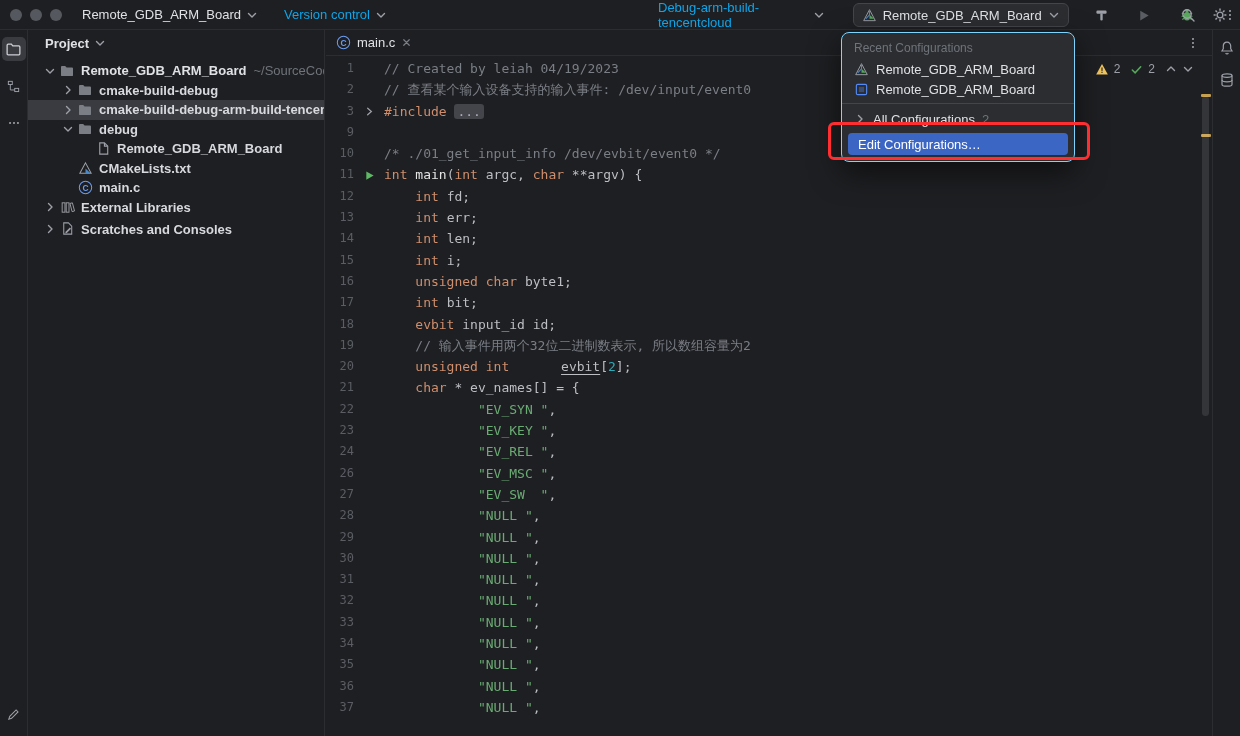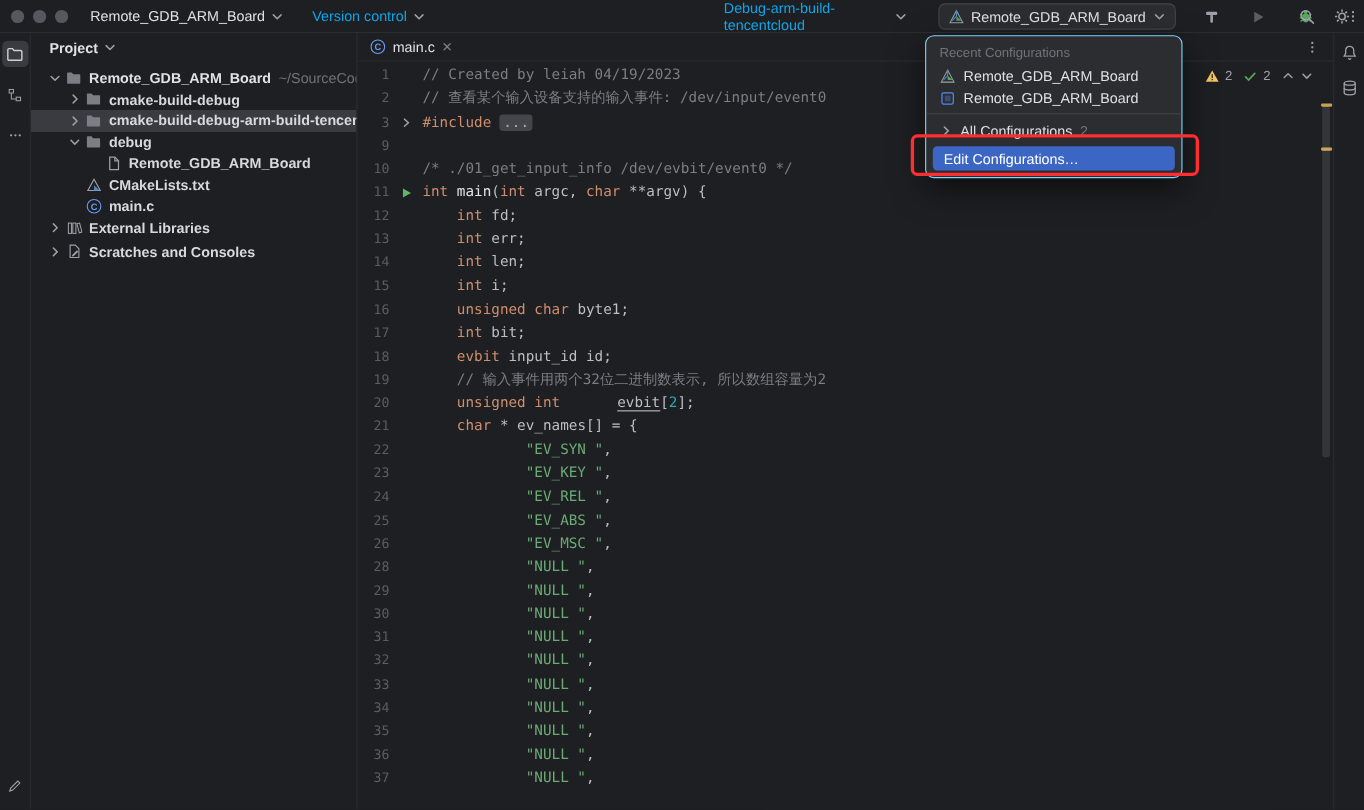--- a/index.html
+++ b/index.html
@@ -396,22 +396,22 @@
         <div class="code-line"><span class="ln">15</span><span class="gut"></span><span class="code"><span class="tok-keyword">    int </span><span class="tok-plain">i;</span></span></div>
         <div class="code-line"><span class="ln">16</span><span class="gut"></span><span class="code"><span class="tok-keyword">    unsigned char </span><span class="tok-plain">byte1;</span></span></div>
         <div class="code-line"><span class="ln">17</span><span class="gut"></span><span class="code"><span class="tok-keyword">    int </span><span class="tok-plain">bit;</span></span></div>
         <div class="code-line"><span class="ln">18</span><span class="gut"></span><span class="code"><span class="tok-keyword">    evbit </span><span class="tok-plain">input_id id;</span></span></div>
         <div class="code-line"><span class="ln">19</span><span class="gut"></span><span class="code"><span class="tok-comment">    // 输入事件用两个32位二进制数表示, 所以数组容量为2</span></span></div>
         <div class="code-line"><span class="ln">20</span><span class="gut"></span><span class="code"><span class="tok-keyword">    unsigned int </span><span class="tok-underline">evbit</span><span class="tok-plain">[</span><span class="tok-number">2</span><span class="tok-plain">];</span></span></div>
         <div class="code-line"><span class="ln">21</span><span class="gut"></span><span class="code"><span class="tok-keyword">    char </span><span class="tok-plain">* ev_names[] = {</span></span></div>
         <div class="code-line"><span class="ln">22</span><span class="gut"></span><span class="code"><span class="tok-plain">            </span><span class="tok-string">"EV_SYN "</span><span class="tok-plain">,</span></span></div>
         <div class="code-line"><span class="ln">23</span><span class="gut"></span><span class="code"><span class="tok-plain">            </span><span class="tok-string">"EV_KEY "</span><span class="tok-plain">,</span></span></div>
         <div class="code-line"><span class="ln">24</span><span class="gut"></span><span class="code"><span class="tok-plain">            </span><span class="tok-string">"EV_REL "</span><span class="tok-plain">,</span></span></div>
-        <div class="code-line"><span class="ln">25</span><span class="gut"></span><span class="code"><span class="tok-plain">            </span><span class="tok-string">"EV_ABS "</span><span class="tok-plain">,</span></span></div>
         <div class="code-line"><span class="ln">26</span><span class="gut"></span><span class="code"><span class="tok-plain">            </span><span class="tok-string">"EV_MSC "</span><span class="tok-plain">,</span></span></div>
+        <div class="code-line"><span class="ln">27</span><span class="gut"></span><span class="code"><span class="tok-plain">            </span><span class="tok-string">"EV_SW  "</span><span class="tok-plain">,</span></span></div>
         <div class="code-line"><span class="ln">28</span><span class="gut"></span><span class="code"><span class="tok-plain">            </span><span class="tok-string">"NULL "</span><span class="tok-plain">,</span></span></div>
         <div class="code-line"><span class="ln">29</span><span class="gut"></span><span class="code"><span class="tok-plain">            </span><span class="tok-string">"NULL "</span><span class="tok-plain">,</span></span></div>
         <div class="code-line"><span class="ln">30</span><span class="gut"></span><span class="code"><span class="tok-plain">            </span><span class="tok-string">"NULL "</span><span class="tok-plain">,</span></span></div>
         <div class="code-line"><span class="ln">31</span><span class="gut"></span><span class="code"><span class="tok-plain">            </span><span class="tok-string">"NULL "</span><span class="tok-plain">,</span></span></div>
         <div class="code-line"><span class="ln">32</span><span class="gut"></span><span class="code"><span class="tok-plain">            </span><span class="tok-string">"NULL "</span><span class="tok-plain">,</span></span></div>
         <div class="code-line"><span class="ln">33</span><span class="gut"></span><span class="code"><span class="tok-plain">            </span><span class="tok-string">"NULL "</span><span class="tok-plain">,</span></span></div>
         <div class="code-line"><span class="ln">34</span><span class="gut"></span><span class="code"><span class="tok-plain">            </span><span class="tok-string">"NULL "</span><span class="tok-plain">,</span></span></div>
         <div class="code-line"><span class="ln">35</span><span class="gut"></span><span class="code"><span class="tok-plain">            </span><span class="tok-string">"NULL "</span><span class="tok-plain">,</span></span></div>
         <div class="code-line"><span class="ln">36</span><span class="gut"></span><span class="code"><span class="tok-plain">            </span><span class="tok-string">"NULL "</span><span class="tok-plain">,</span></span></div>
         <div class="code-line"><span class="ln">37</span><span class="gut"></span><span class="code"><span class="tok-plain">            </span><span class="tok-string">"NULL "</span><span class="tok-plain">,</span></span></div>

